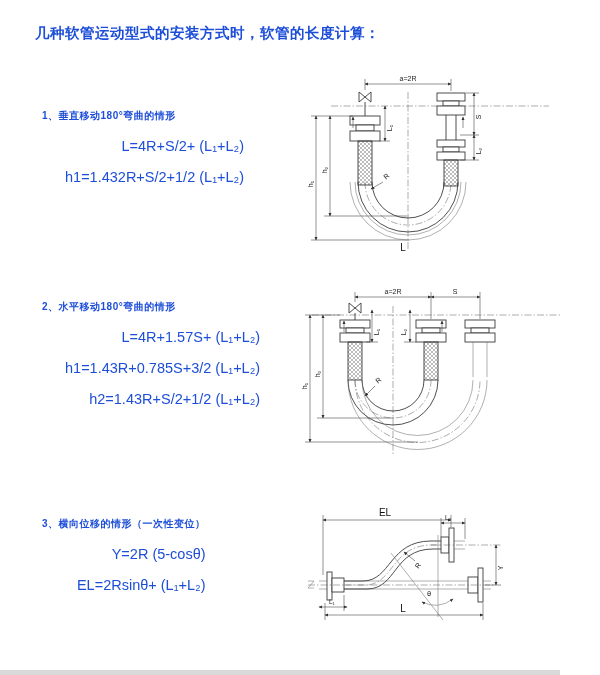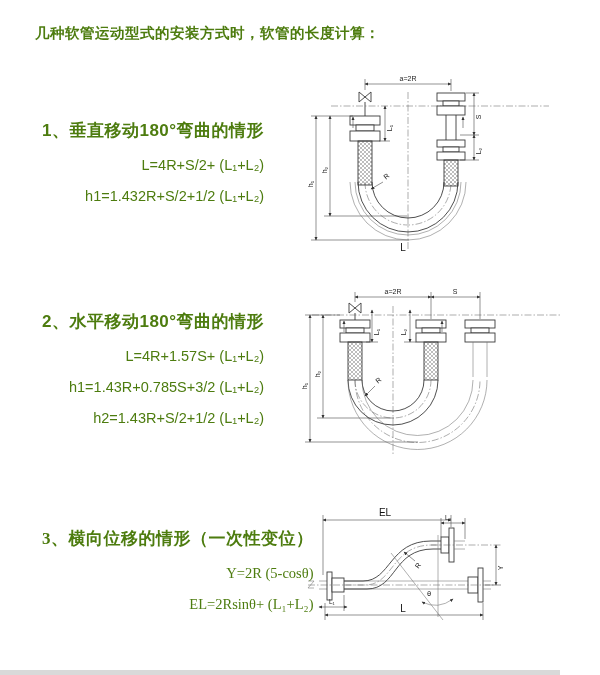--- a/index.html
+++ b/index.html
@@ -1,26 +1,26 @@
 <!DOCTYPE html>
 <html><head>
 <meta charset="utf-8">
 <style>
   html,body{margin:0;padding:0;background:#ffffff;}
   .page{
     position:relative;width:560px;height:675px;background:#ffffff;overflow:hidden;
-    font-family:"Liberation Sans","DejaVu Sans",sans-serif;color:#4d7c0f;
+    font-family:"Liberation Sans","DejaVu Sans",sans-serif;color:#1d4ed8;
   }
   .title{
     position:absolute;left:35px;top:24px;font-size:14.5px;font-weight:bold;
     letter-spacing:0.5px;white-space:nowrap;
   }
   .section{position:absolute;left:42px;}
-  .sec1{top:101px;} .sec2{top:292px;} .sec3{top:509px;font-family:Liberation Serif, serif;}
-  .sec-heading{font-size:17px;font-weight:bold;letter-spacing:0.5px;margin:18px 0 8px 0;white-space:nowrap;}
+  .sec1{top:101px;} .sec2{top:292px;} .sec3{top:509px;}
+  .sec-heading{font-size:10px;font-weight:bold;letter-spacing:0.5px;margin:8px 0 8px 0;white-space:nowrap;}
   .formula{font-size:14.5px;line-height:31px;padding-left:23px;white-space:nowrap;font-weight:500;text-align:right;}
   svg.diagram{position:absolute;}
   .d1{left:303px;top:70px;}
   .d2{left:298px;top:282px;}
   .d3{left:293px;top:495px;}
   .ln{stroke:#3b3b3b;stroke-width:0.9;fill:none;}
   .fit{stroke:#3b3b3b;stroke-width:0.9;fill:#ffffff;}
   .thin{stroke:#6e6e6e;stroke-width:0.55;fill:none;}
   .dim{stroke:#4a4a4a;stroke-width:0.6;fill:none;}
   .dd{stroke:#5a5a5a;stroke-width:0.5;fill:none;stroke-dasharray:7 2 1.5 2;}

